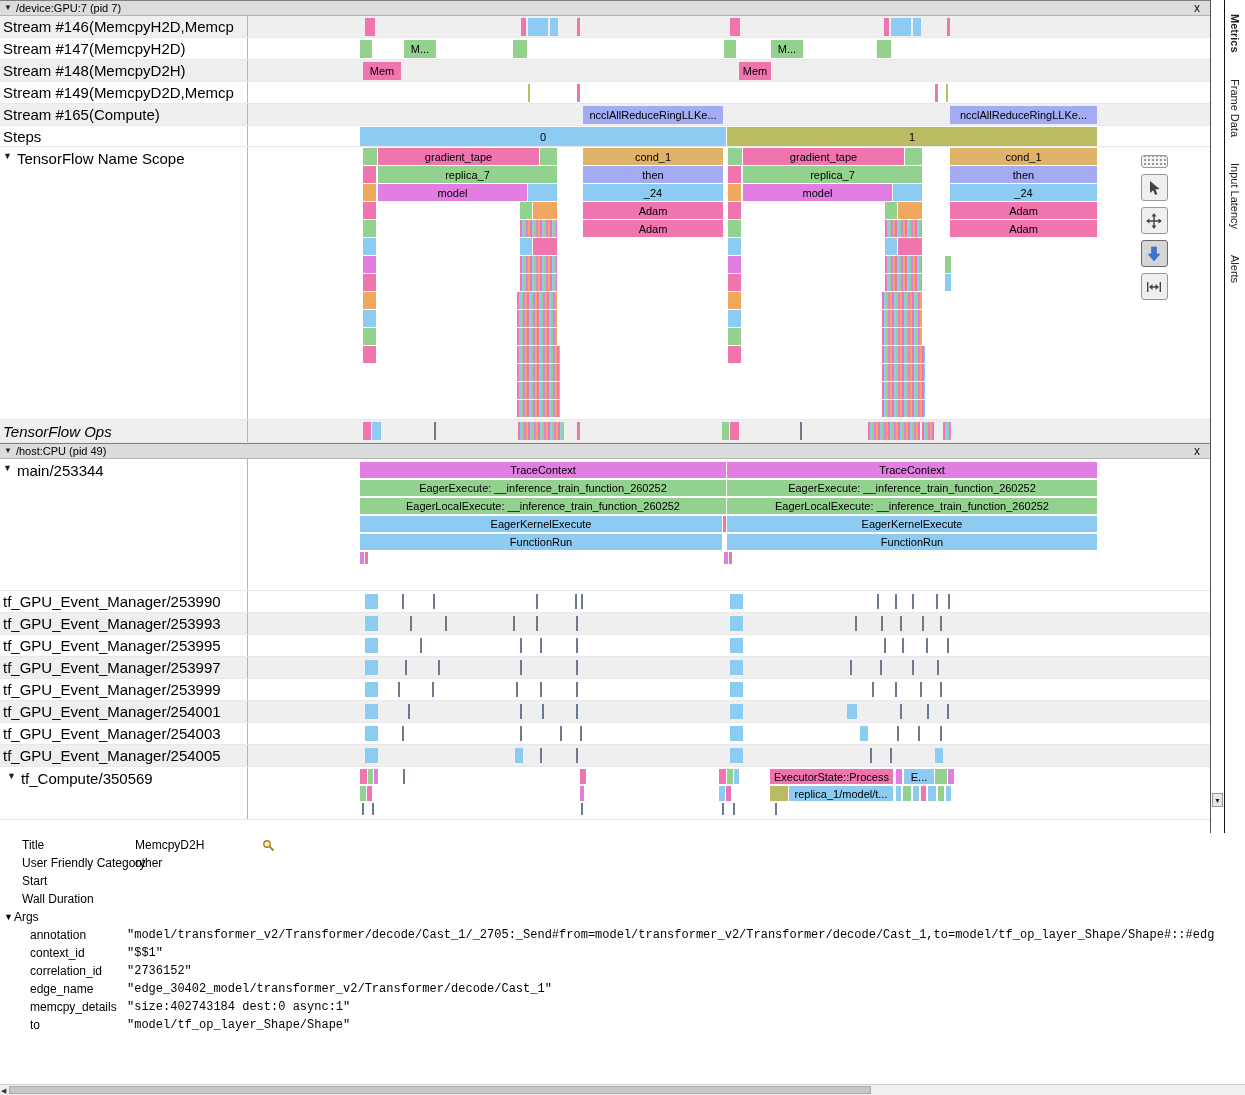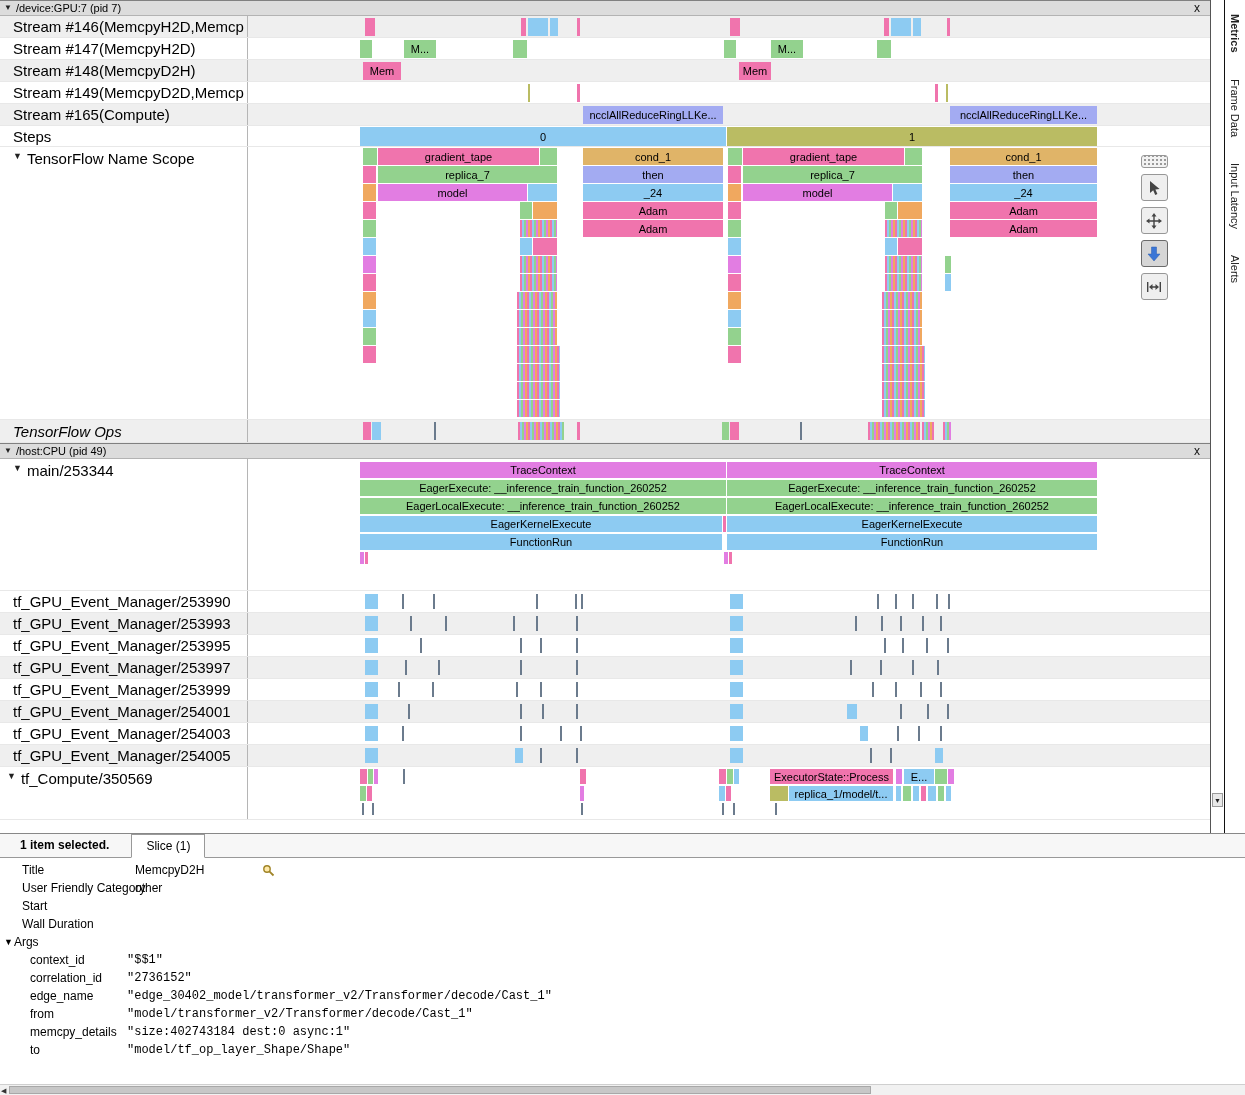--- a/index.html
+++ b/index.html
@@ -10,21 +10,21 @@
   
   .section-header{position:absolute;left:0;width:1210px;height:16px;background:#dcdcdc;
     border-top:1px solid #808080;border-bottom:1px solid #b3b3b3;font-size:11px;line-height:14px;
     padding-left:4px;display:flex;align-items:center;}
   .section-header .tri{font-size:8px;margin-right:4px;color:#222;}
   .section-header .xbtn{position:absolute;right:10px;top:0;font-size:12px;line-height:15px;cursor:default;color:#111;}
 
   
   .trow{position:absolute;left:0;width:1210px;background:#fff;overflow:hidden;border-bottom:1px solid #e8e8e8;}
   .trow.alt{background:#efefef;}
-  .rlabel{position:absolute;left:0;top:0;bottom:0;width:248px;padding-left:13px;font-size:15px;
+  .rlabel{position:absolute;left:0;top:0;bottom:0;width:248px;padding-left:3px;font-size:15px;
     white-space:nowrap;overflow:hidden;border-right:1px solid #b5b5b5;display:flex;align-items:center;}
   .rlabel.vtop{align-items:flex-start;padding-top:3px;}
   .rlabel.indent{padding-left:7px;}
   .rlabel .tri{font-size:9px;margin-right:5px;color:#222;position:relative;top:1px;}
   .bar{position:absolute;display:flex;align-items:center;justify-content:center;
     font-size:11px;color:#000;overflow:hidden;white-space:nowrap;padding:0 1px;}
   .bar.tick{background:#6b7b8d;}
   .bar.stripes{background:repeating-linear-gradient(90deg,#f074ad 0 2px,#8dcbf2 2px 4px,#93d28e 4px 6px,#e27de2 6px 8px,#f0a85f 8px 10px);}
 
   
@@ -455,24 +455,20 @@
   </div>
 
   <div id="right-tabs">
       <div class="vtab active">Metrics</div>
       <div class="vtab">Frame Data</div>
       <div class="vtab">Input Latency</div>
       <div class="vtab">Alerts</div>
     </div>
 
   <div id="detail">
-    <div class="dtabbar">
-      <span class="dselected">1 item selected.</span>
-      <span class="dtab">Slice (1)</span>
-    </div>
     <div class="dcontent">
       <div class="dfield">
         <span class="flabel">Title</span>
         <span class="fvalue">MemcpyD2H</span>
         <span class="mag">
           <svg width="13" height="13" viewBox="0 0 13 13">
               <circle cx="5" cy="5" r="3.2" fill="#ffe9a8" stroke="#a08427" stroke-width="1.4"></circle>
               <line x1="7.6" y1="7.6" x2="11.5" y2="11.5" stroke="#a08427" stroke-width="1.8"></line>
             </svg>
         </span>
@@ -487,37 +483,37 @@
       </div>
       <div class="dfield">
         <span class="flabel">Wall Duration</span>
         <span class="fvalue"></span>
       </div>
       <div class="argshdr">
         <span class="tri">▼</span>
         <span>Args</span>
       </div>
       <div id="args">
+          <div class="arow">
+            <span class="akey">annotation</span>
+            <span class="aval">"model/transformer_v2/Transformer/decode/Cast_1/_2705:_Send#from=model/transformer_v2/Transformer/decode/Cast_1,to=model/tf_op_layer_Shape/Shape#::#edg</span>
+          </div>
           <div class="arow">
             <span class="akey">context_id</span>
             <span class="aval">"$$1"</span>
           </div>
           <div class="arow">
             <span class="akey">correlation_id</span>
             <span class="aval">"2736152"</span>
           </div>
           <div class="arow">
             <span class="akey">edge_name</span>
             <span class="aval">"edge_30402_model/transformer_v2/Transformer/decode/Cast_1"</span>
           </div>
           <div class="arow">
-            <span class="akey">from</span>
-            <span class="aval">"model/transformer_v2/Transformer/decode/Cast_1"</span>
-          </div>
-          <div class="arow">
             <span class="akey">memcpy_details</span>
             <span class="aval">"size:402743184 dest:0 async:1"</span>
           </div>
           <div class="arow">
             <span class="akey">to</span>
             <span class="aval">"model/tf_op_layer_Shape/Shape"</span>
           </div>
         </div>
     </div>
     <div id="hscroll">

